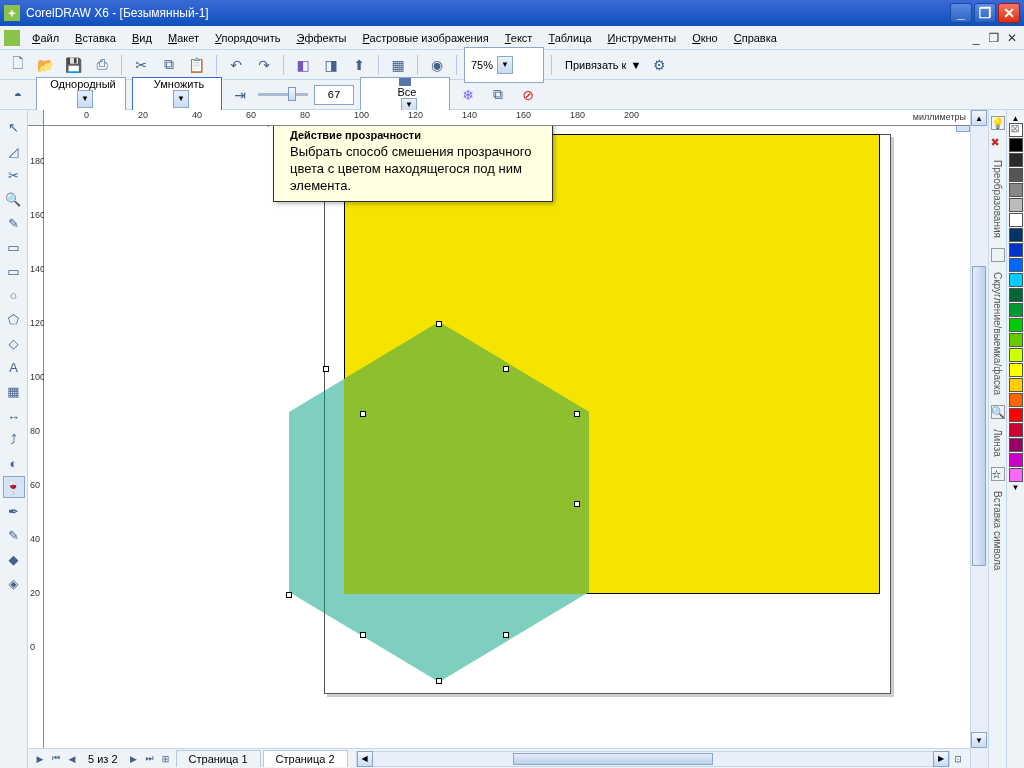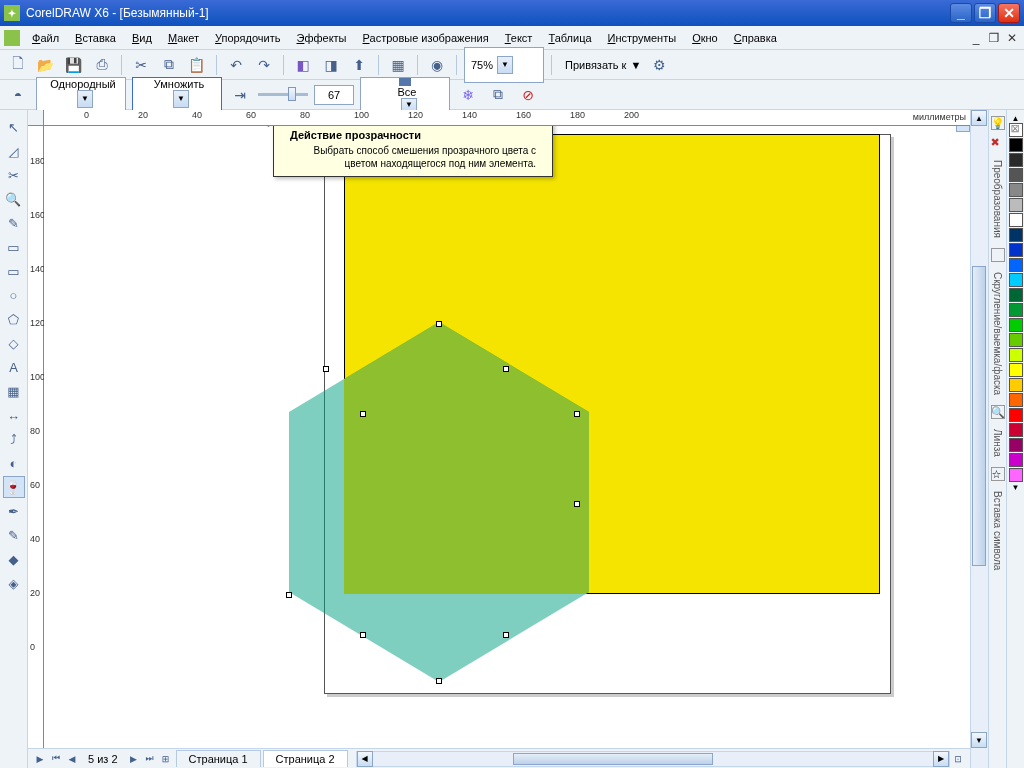--- a/index.html
+++ b/index.html
@@ -27,21 +27,21 @@
 .combo { height: 36px; background: #fff; border: 1px solid #8ba6c8; display: inline-flex; align-items: center; padding: 0 2px 0 6px; }
 .combo .arrow { width: 16px; height: 18px; background: linear-gradient(#e8f0f9, #c8dcf3); border: 1px solid #8ba6c8; margin-left: 4px; display: inline-flex; align-items: center; justify-content: center; font-size: 8px; }
 .combo.small { width: 80px; }
 .iconview { width: 12px; height: 12px; background: #5577aa; margin-right: 4px; }
 
 
 .propbar { height: 30px; background: #eef3f8; display: flex; align-items: center; padding: 0 6px; gap: 6px; border-bottom: 1px solid #c3d6eb; }
 .propbar .combo { min-width: 90px; flex-direction: column; }
 .slider-track { width: 50px; height: 3px; background: #a8bbd2; position: relative; }
 .slider-thumb { position: absolute; width: 8px; height: 14px; background: linear-gradient(#f2f7fc, #c8dcf3); border: 1px solid #7e98bb; top: -6px; left: 30px; }
-.num-input { width: 40px; height: 20px; border: 1px solid #8ba6c8; background: #fff; text-align: center; }
+.num-input { width: 40px; height: 20px; border: 1px solid #8ba6c8; background: #fff; text-align: center; font-family: Liberation Mono, monospace; }
 
 
 .main-area { display: flex; height: 658px; }
 .toolbox { width: 28px; background: #eef3f8; border-right: 1px solid #c3d6eb; display: flex; flex-direction: column; align-items: center; padding-top: 6px; gap: 2px; }
 .toolbox .tool { width: 22px; height: 22px; display: inline-flex; align-items: center; justify-content: center; border: 1px solid transparent; font-size: 13px; color: #45608a; }
 .toolbox .tool.active { background: #d4e4f7; border-color: #8ba6c8; }
 
 .canvas-wrap { flex: 1; display: flex; flex-direction: column; background: #fff; position: relative; }
 .ruler-h { height: 16px; background: #fff; border-bottom: 1px solid #888; position: relative; overflow: hidden; display: flex; margin-left: 16px; }
 .ruler-h .tick { position: absolute; top: 0; font-size: 9px; color: #333; }
@@ -68,21 +68,21 @@
 .page-nav { width: 16px; height: 16px; display: inline-flex; align-items: center; justify-content: center; font-size: 9px; color: #45608a; }
 .page-info { padding: 0 8px; font-size: 11px; }
 .page-tab { padding: 2px 12px; background: #fff; border: 1px solid #b5c9e0; border-bottom: none; margin-left: 2px; font-size: 11px; text-align: center; }
 .page-tab.active { background: #eef3f8; }
 .hscroll { flex: 1; height: 16px; background: #e8eff8; border: 1px solid #c3d6eb; margin-left: 8px; position: relative; display: flex; align-items: center; }
 .hscroll .scroll-thumb-h { height: 12px; background: linear-gradient(#e6eef8, #bcd1ea); border: 1px solid #8ba6c8; width: 200px; margin-left: 140px; }
 
 
 .tooltip { position: absolute; background: #ffffe1; border: 1px solid #333; padding: 6px 16px; box-shadow: 2px 2px 4px rgba(0,0,0,0.25); z-index: 100; max-width: 280px; }
 .tooltip .tt-title { font-weight: bold; margin-bottom: 3px; font-size: 11px; }
-.tooltip .tt-body { font-size: 10px; line-height: 1.3; text-align: right; }
+.tooltip .tt-body { font-size: 13px; line-height: 1.3; }
 
 
 .rect-yellow { position: absolute; background: #f4e400; border: 1px solid #000; }
 .hexagon { position: absolute; }
 .sel-handle { position: absolute; width: 6px; height: 6px; background: #fff; border: 1px solid #000; }
 
 .cursor-arrow { position: absolute; width: 12px; height: 18px; pointer-events: none; z-index: 200; }
 .expand-btn { position: absolute; right: 0; width: 14px; height: 20px; background: #d4e4f7; border: 1px solid #8ba6c8; display: flex; align-items: center; justify-content: center; font-size: 8px; }
 </style>
 </head>

